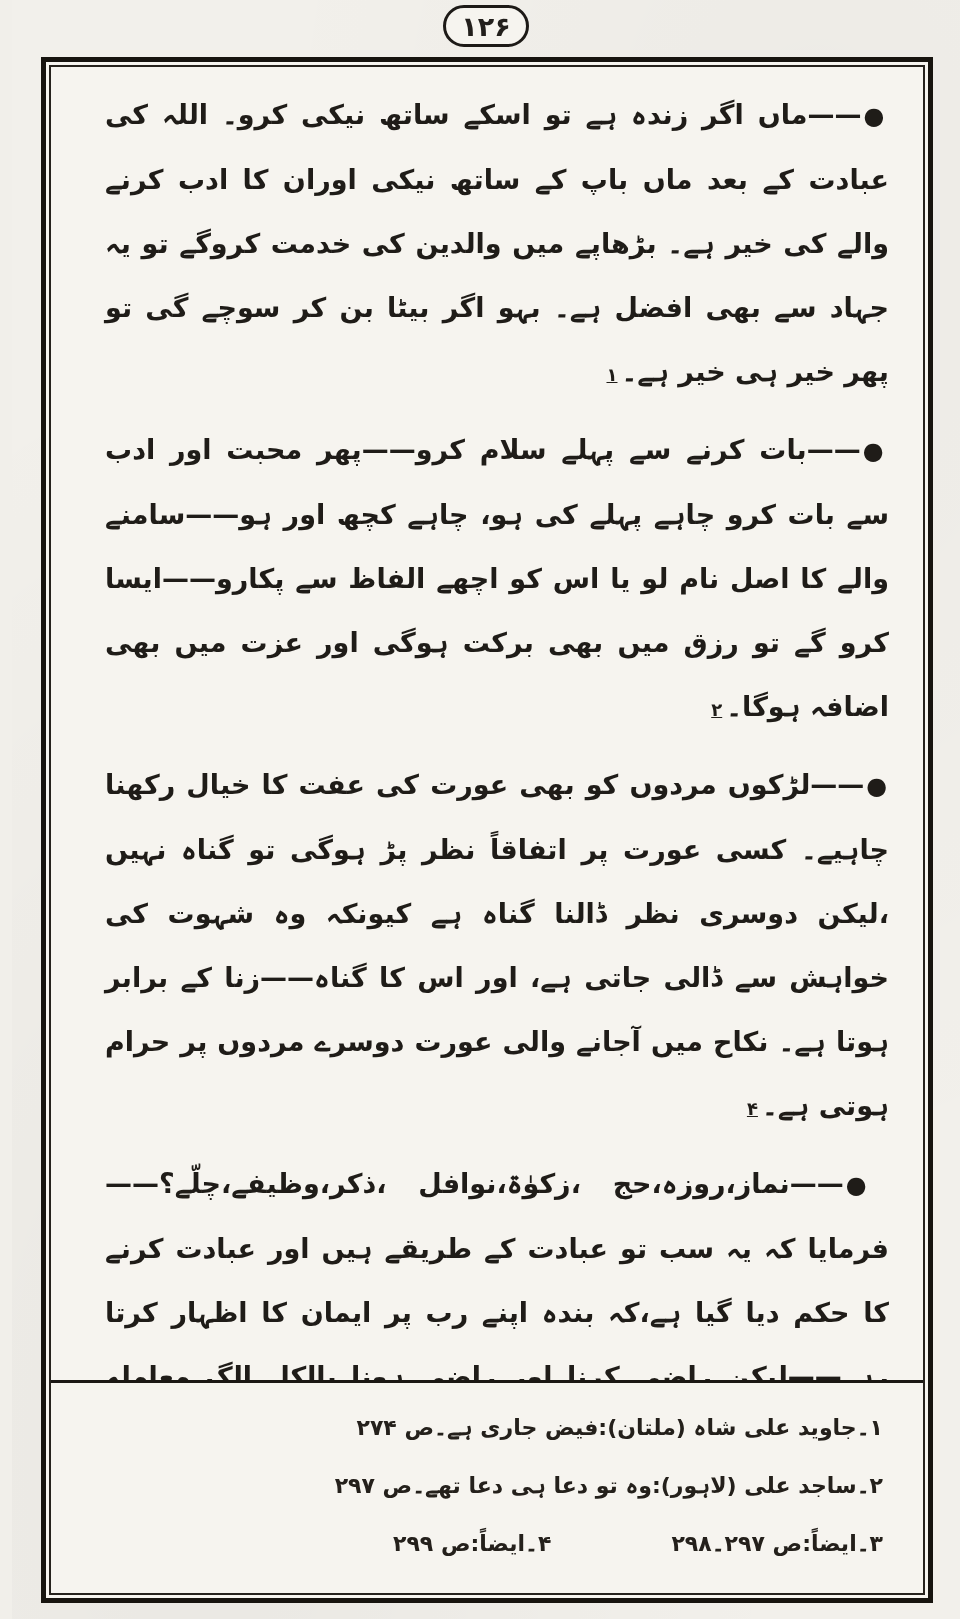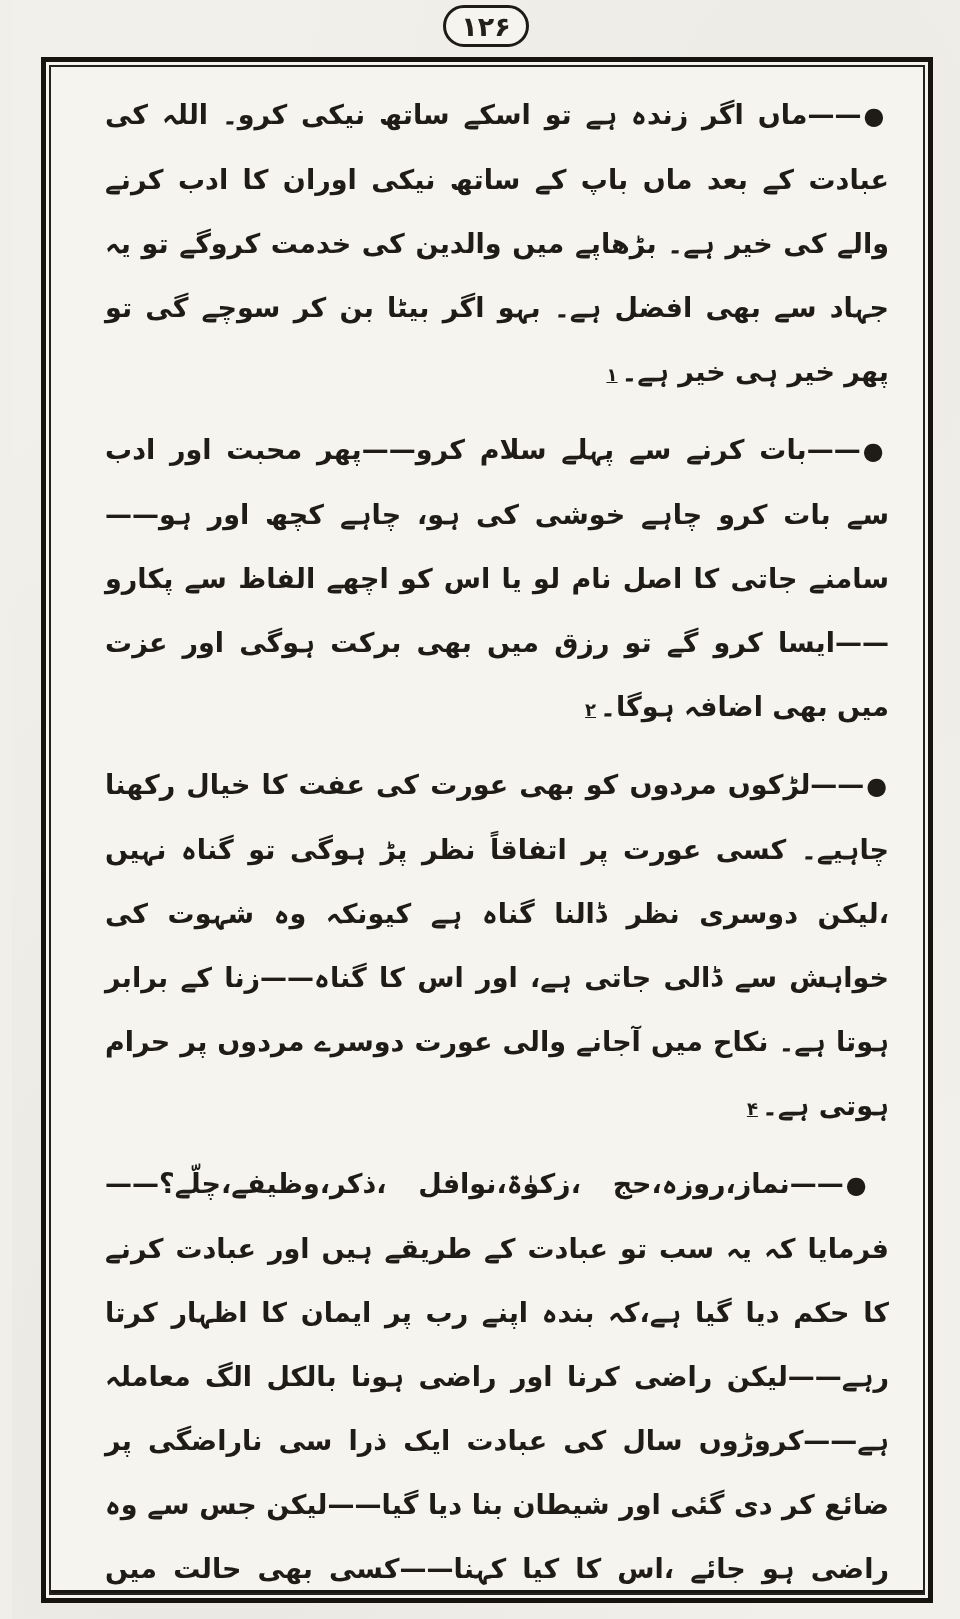--- a/index.html
+++ b/index.html
@@ -122,33 +122,41 @@
   <div class="frame">
     <div class="frame-inner">
 
       <div class="content">
 
         <div class="para">
           <span class="bullet">●</span><span class="lead-dash">——</span><span>ماں اگر زندہ ہے تو اسکے ساتھ نیکی کرو۔ اللہ کی عبادت کے بعد ماں باپ کے ساتھ نیکی اوران کا ادب کرنے والے کی خیر ہے۔ بڑھاپے میں والدین کی خدمت کروگے تو یہ جہاد سے بھی افضل ہے۔ بہو اگر بیٹا بن کر سوچے گی تو پھر خیر ہی خیر ہے۔</span><span class="fn-marker">۱</span>
         </div>
 
         <div class="para">
-          <span class="bullet">●</span><span class="lead-dash">——</span><span>بات کرنے سے پہلے سلام کرو——پھر محبت اور ادب سے بات کرو چاہے خوشی کی ہو، چاہے کچھ اور ہو——سامنے جاتی کا اصل نام لو یا اس کو اچھے الفاظ سے پکارو——ایسا کرو گے تو رزق میں بھی برکت ہوگی اور عزت میں بھی اضافہ ہوگا۔</span><span class="fn-marker">۲</span>
+          <span class="bullet">●</span><span class="lead-dash">——</span><span>بات کرنے سے پہلے سلام کرو——پھر محبت اور ادب سے بات کرو چاہے پہلے کی ہو، چاہے کچھ اور ہو——سامنے والے کا اصل نام لو یا اس کو اچھے الفاظ سے پکارو——ایسا کرو گے تو رزق میں بھی برکت ہوگی اور عزت میں بھی اضافہ ہوگا۔</span><span class="fn-marker">۲</span>
         </div>
 
 
         <div class="para">
           <span class="bullet">●</span><span class="lead-dash">——</span><span>لڑکوں مردوں کو بھی عورت کی عفت کا خیال رکھنا چاہیے۔ کسی عورت پر اتفاقاً نظر پڑ ہوگی تو گناہ نہیں ،لیکن دوسری نظر ڈالنا گناہ ہے کیونکہ وہ شہوت کی خواہش سے ڈالی جاتی ہے، اور اس کا گناہ——زنا کے برابر ہوتا ہے۔ نکاح میں آجانے والی عورت دوسرے مردوں پر حرام ہوتی ہے۔</span><span class="fn-marker">۴</span>
         </div>
 
         <div class="para">
           <span class="bullet">●</span><span class="lead-dash">——</span><span>نماز،روزہ،حج ،زکوٰۃ،نوافل ،ذکر،وظیفے،چلّے؟——فرمایا کہ یہ سب تو عبادت کے طریقے ہیں اور عبادت کرنے کا حکم دیا گیا ہے،کہ بندہ اپنے رب پر ایمان کا اظہار کرتا رہے——لیکن راضی کرنا اور راضی ہونا بالکل الگ معاملہ ہے——کروڑوں سال کی عبادت ایک ذرا سی ناراضگی پر ضائع کر دی گئی اور شیطان بنا دیا گیا——لیکن جس سے وہ راضی ہو جائے ،اس کا کیا کہنا——کسی بھی حالت میں راضی کر لینا اصل کام ہے ——بندے کا دل مت دکھاؤ،بزرگوں کی بے ادبی مت کرو،محسنوں سے احسان فراموشی</span>
         </div>
 
       </div>
 
       <div class="footnote-rule"></div>
 
+      <div class="footnotes">
+        <div>۱۔جاوید علی شاہ (ملتان):فیض جاری ہے۔ص ۲۷۴</div>
+        <div>۲۔ساجد علی (لاہور):وہ تو دعا ہی دعا تھے۔ص ۲۹۷</div>
+        <div class="footnote-row">
+          <span>۳۔ایضاً:ص ۲۹۷۔۲۹۸</span>
+          <span>۴۔ایضاً:ص ۲۹۹</span>
+        </div>
+      </div>
 
     </div>
   </div>
 
 </div>
 
 </body></html>

